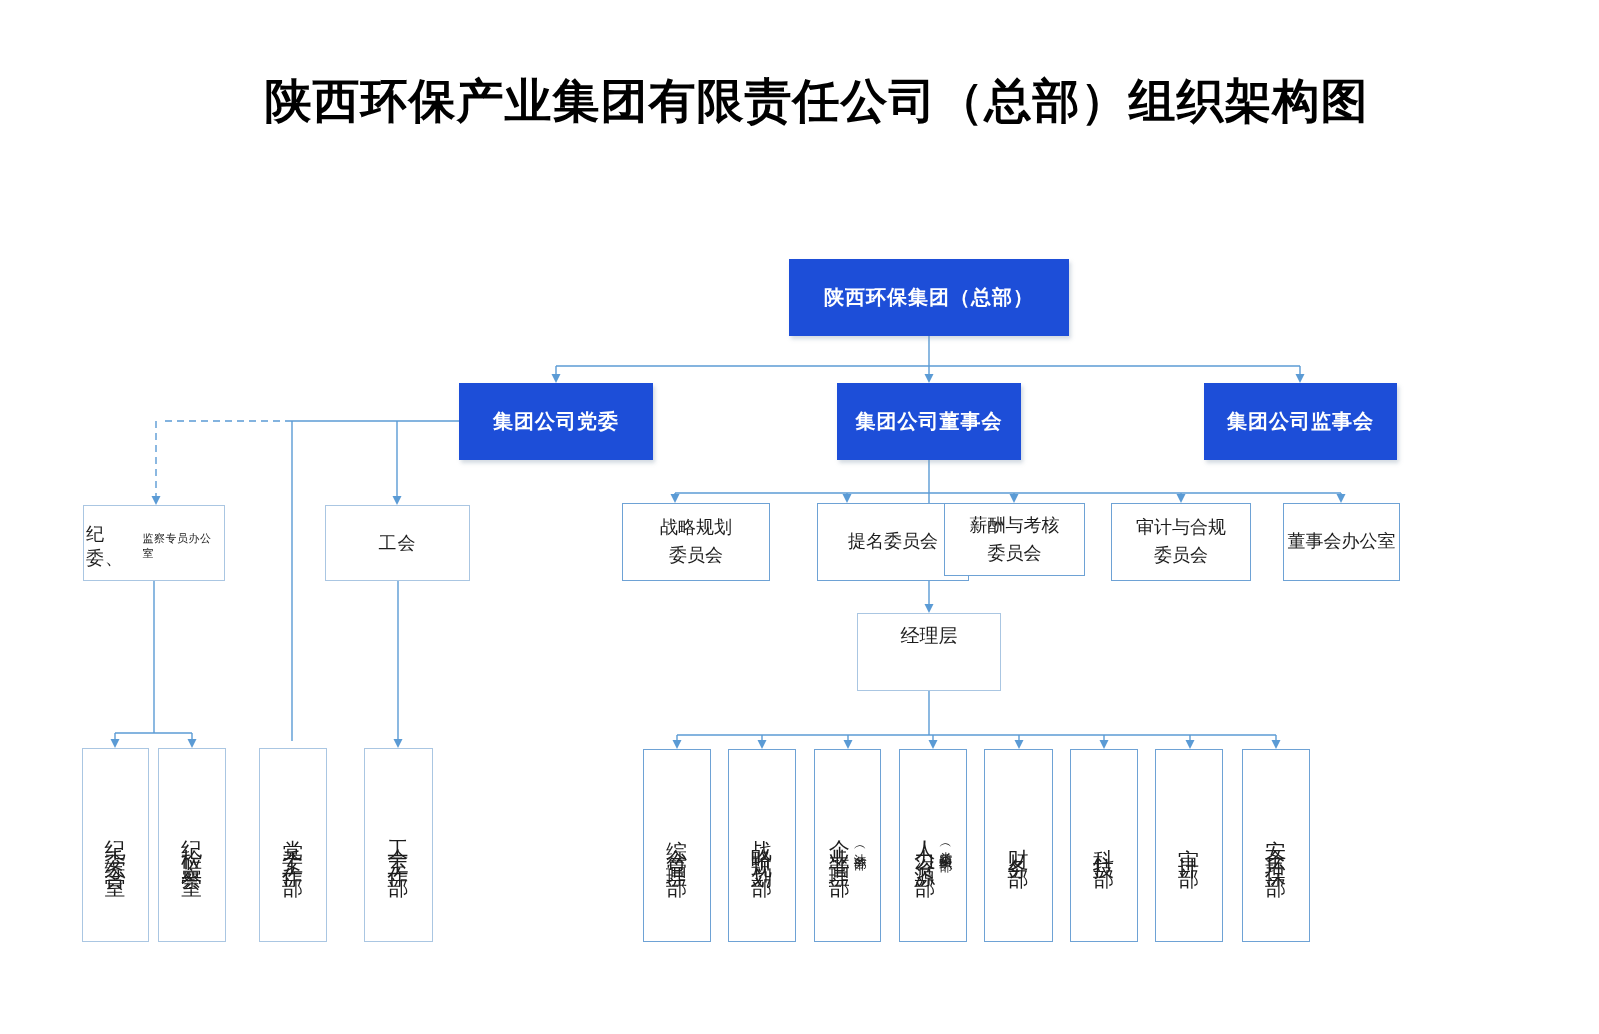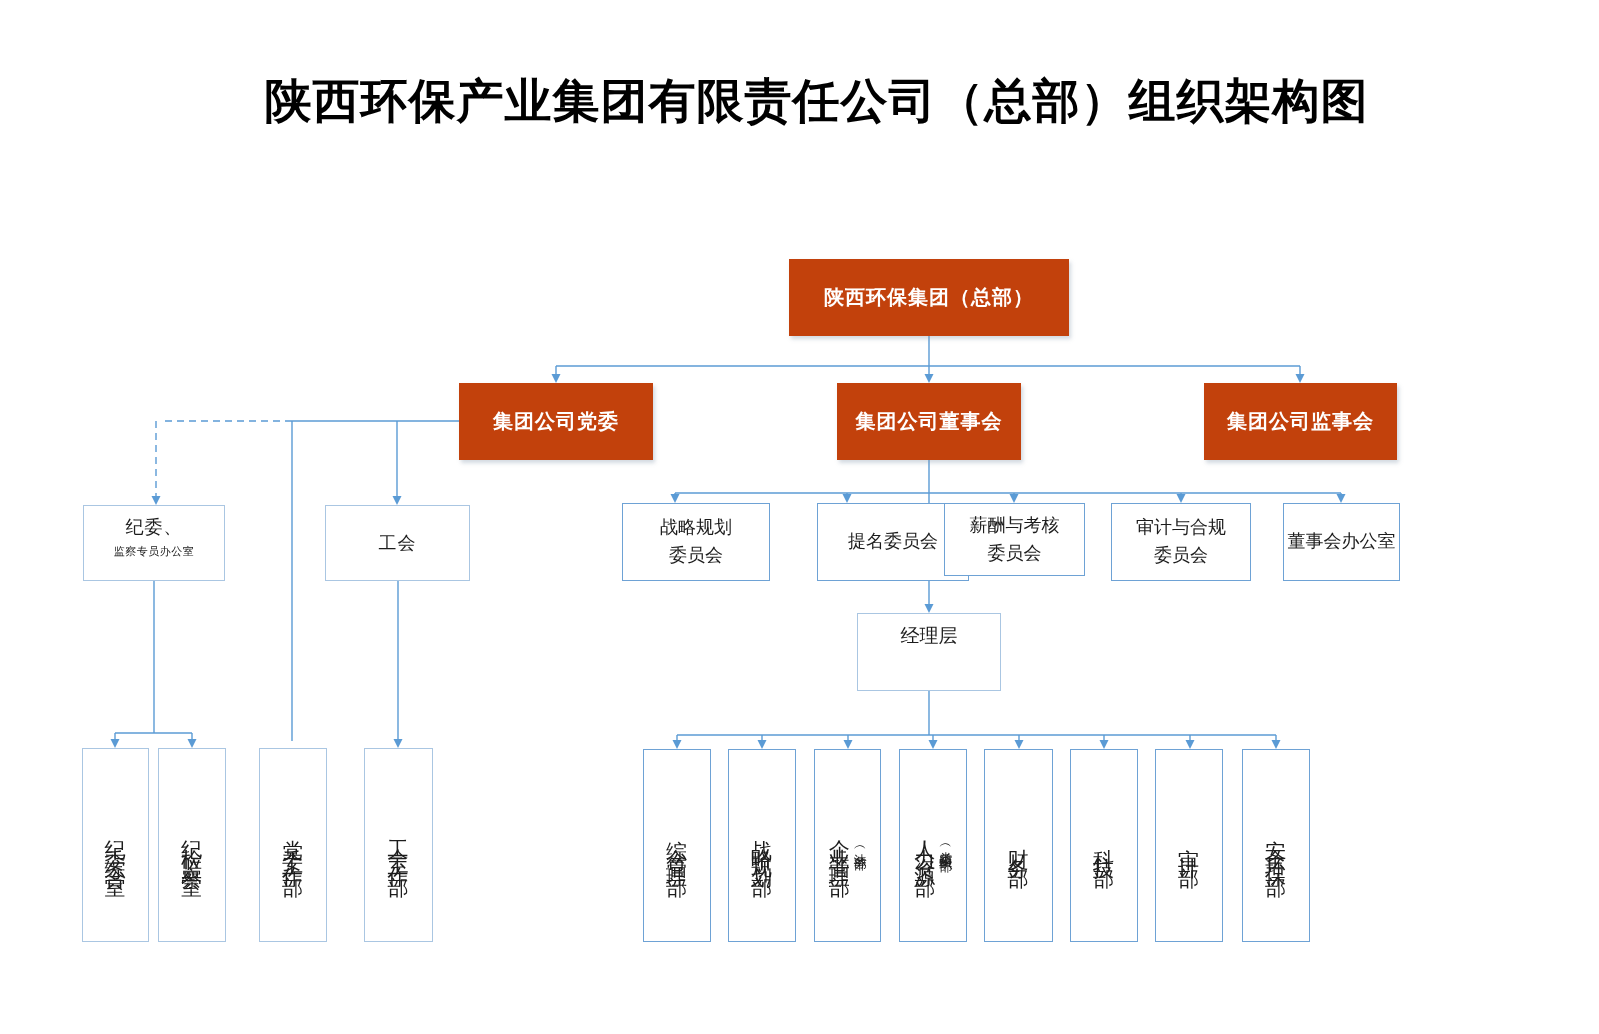--- a/index.html
+++ b/index.html
@@ -4,28 +4,28 @@
 <style>
   html,body{margin:0;padding:0;background:#ffffff;}
   #stage{position:relative;width:1599px;height:1034px;background:#ffffff;overflow:hidden;
          font-family:"Liberation Sans",sans-serif;}
   #connectors{position:absolute;left:0;top:0;z-index:1;}
   #title{position:absolute;left:0;right:0;top:58px;height:86px;line-height:86px;
          text-align:center;padding-left:34px;font-family:"Liberation Serif",serif;
          font-weight:bold;font-size:47px;letter-spacing:1px;color:#000000;z-index:2;}
   .node{position:absolute;z-index:2;box-sizing:border-box;display:flex;
         align-items:center;justify-content:center;}
-  .bluebox{background:#c2410c;color:#ffffff;font-weight:bold;font-size:20px;
+  .bluebox{background:#1d4ed8;color:#ffffff;font-weight:bold;font-size:20px;
            letter-spacing:1px;box-shadow:2px 3px 4px rgba(130,150,170,.35);}
   .wbox{background:#ffffff;border:1px solid #6ea2d5;color:#1c1c1c;}
   .soft{border-color:#aac6e2;}
   .cm{font-size:18px;line-height:1.55;text-align:center;flex-direction:column;}
   .mgmt{font-size:19px;padding-bottom:32px;}
-  .twoline{flex-direction:column;justify-content:space-between;
-           padding:9px 2px 21px 2px;}
+  .twoline{flex-direction:row;justify-content:space-between;
+           padding:9px 2px 4px 2px;}
   .l1{font-size:18px;letter-spacing:1px;}
   .l2{font-size:11px;letter-spacing:0.5px;}
   .single{font-size:18px;letter-spacing:1px;}
   .vbox{flex-direction:row;gap:2px;}
   .vtext{writing-mode:vertical-rl;font-size:21px;letter-spacing:9px;line-height:1.1;}
   .vnote{writing-mode:vertical-rl;font-size:13px;letter-spacing:2px;line-height:1.05;}
 </style>
 </head>
 <body>
 

